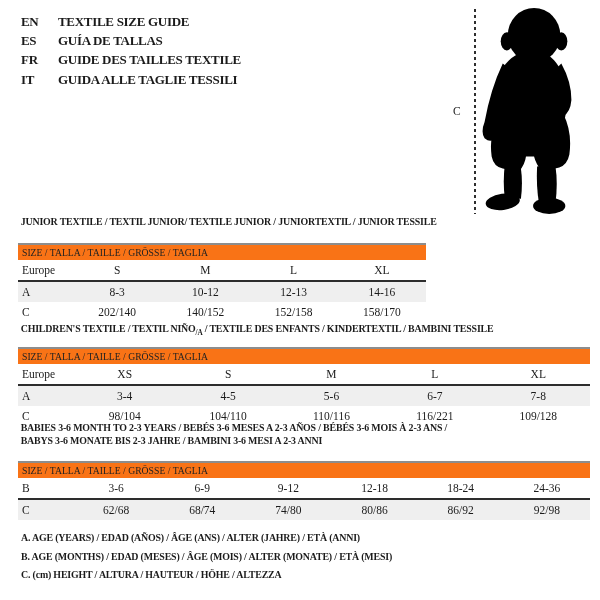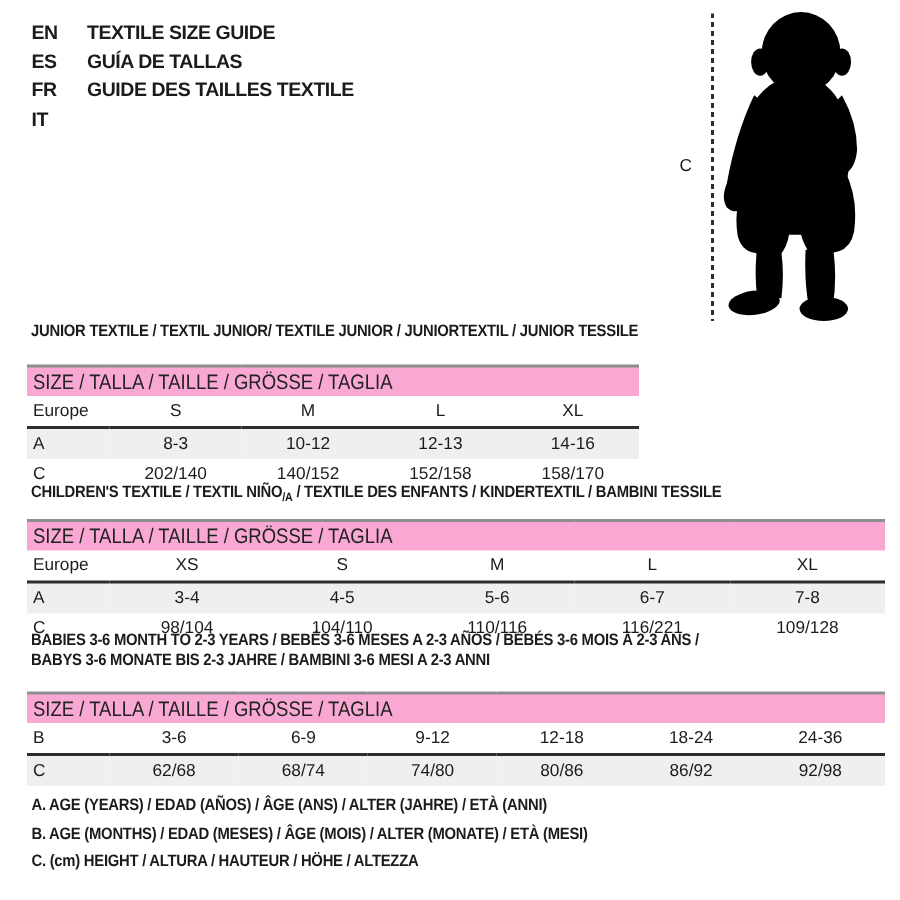--- a/index.html
+++ b/index.html
@@ -1,18 +1,18 @@
 <!DOCTYPE html>
 <html><head>
 <meta charset="utf-8">
 <style>
   * { margin:0; padding:0; box-sizing:border-box; }
   html,body { width:600px; height:600px; background:#ffffff; }
   body { font-family:"Liberation Sans", sans-serif; color:#1b1b1b; overflow:hidden; }
-  .page { position:relative; width:600px; height:532px; background:#fff; }
+  .page { position:relative; width:600px; height:532px; background:#fff;font-family:Liberation Serif, serif; }
 
   
   .lang-block { position:absolute; top:12px; left:21px; }
   .lang-row { display:flex; font-weight:bold; font-size:13px; line-height:19.2px; letter-spacing:-0.3px; }
   .lang-code { width:37px; }
 
   
   .figure { position:absolute; top:5px; left:450px; width:142px; height:212px; }
   .measure-line { position:absolute; left:24px; top:4px; width:2px; height:205px;
     background:repeating-linear-gradient(to bottom,#2e2e2e 0 3px,transparent 3px 6px); }
@@ -25,22 +25,22 @@
   .sec-children { top:322px; width:572px; }
   .sec-babies   { top:421px; width:572px; }
   .sec-title { font-weight:bold; font-size:11px; line-height:13px; letter-spacing:-0.2px;
     transform:scaleX(0.9); transform-origin:left top; white-space:nowrap; padding-left:3px; }
   .sec-title sub { font-size:8px; }
   .gap-junior   { height:15px; } .gap-children { height:8px; } .gap-babies { height:14px; }
 
   
   table { border-collapse:collapse; table-layout:fixed; width:100%; }
   col.label-col { width:55px; }
-  th.size-bar { background:#f9a8d4; border-top:2px solid #8d8d8d; font-weight:normal;
-    text-align:left; padding:1px 4px 2px 4px; font-size:14px; color:#222; height:15px; }
+  th.size-bar { background:#f97316; border-top:2px solid #8d8d8d; font-weight:normal;
+    text-align:left; padding:1px 4px 2px 4px; font-size:11px; color:#222; height:15px; }
   th .cond { display:inline-block; transform:scaleX(0.88); transform-origin:left center; white-space:nowrap; }
   td { font-size:11.5px; padding:4px 4px; height:17px; text-align:center; }
   td.row-label { text-align:left; }
   tr.rule td { border-bottom:2px solid #2d2d2d; }
   tr.shade td { background:#efefef; }
 
   
   .footnotes { position:absolute; top:528px; left:21px; }
   .footnote { font-weight:bold; font-size:11px; line-height:18.5px; letter-spacing:-0.2px;
     transform:scaleX(0.9); transform-origin:left top; white-space:nowrap; }
@@ -58,20 +58,21 @@
     <div class="lang-row">
       <span class="lang-code">ES</span>
       <span class="lang-title">GUÍA DE TALLAS</span>
     </div>
     <div class="lang-row">
       <span class="lang-code">FR</span>
       <span class="lang-title">GUIDE DES TAILLES TEXTILE</span>
     </div>
     <div class="lang-row">
       <span class="lang-code">IT</span>
+      <span class="lang-title">GUIDA ALLE TAGLIE TESSILI</span>
     </div>
   </div>
 
   <div class="figure">
     <span class="measure-label">C</span>
     <div class="measure-line"></div>
     <svg class="silhouette" width="102" height="209" viewBox="0 0 100 207" aria-hidden="true">
       <g fill="#000000">
         <ellipse cx="55" cy="29" rx="26" ry="27"></ellipse>
         <ellipse cx="28" cy="35" rx="6" ry="9"></ellipse>

